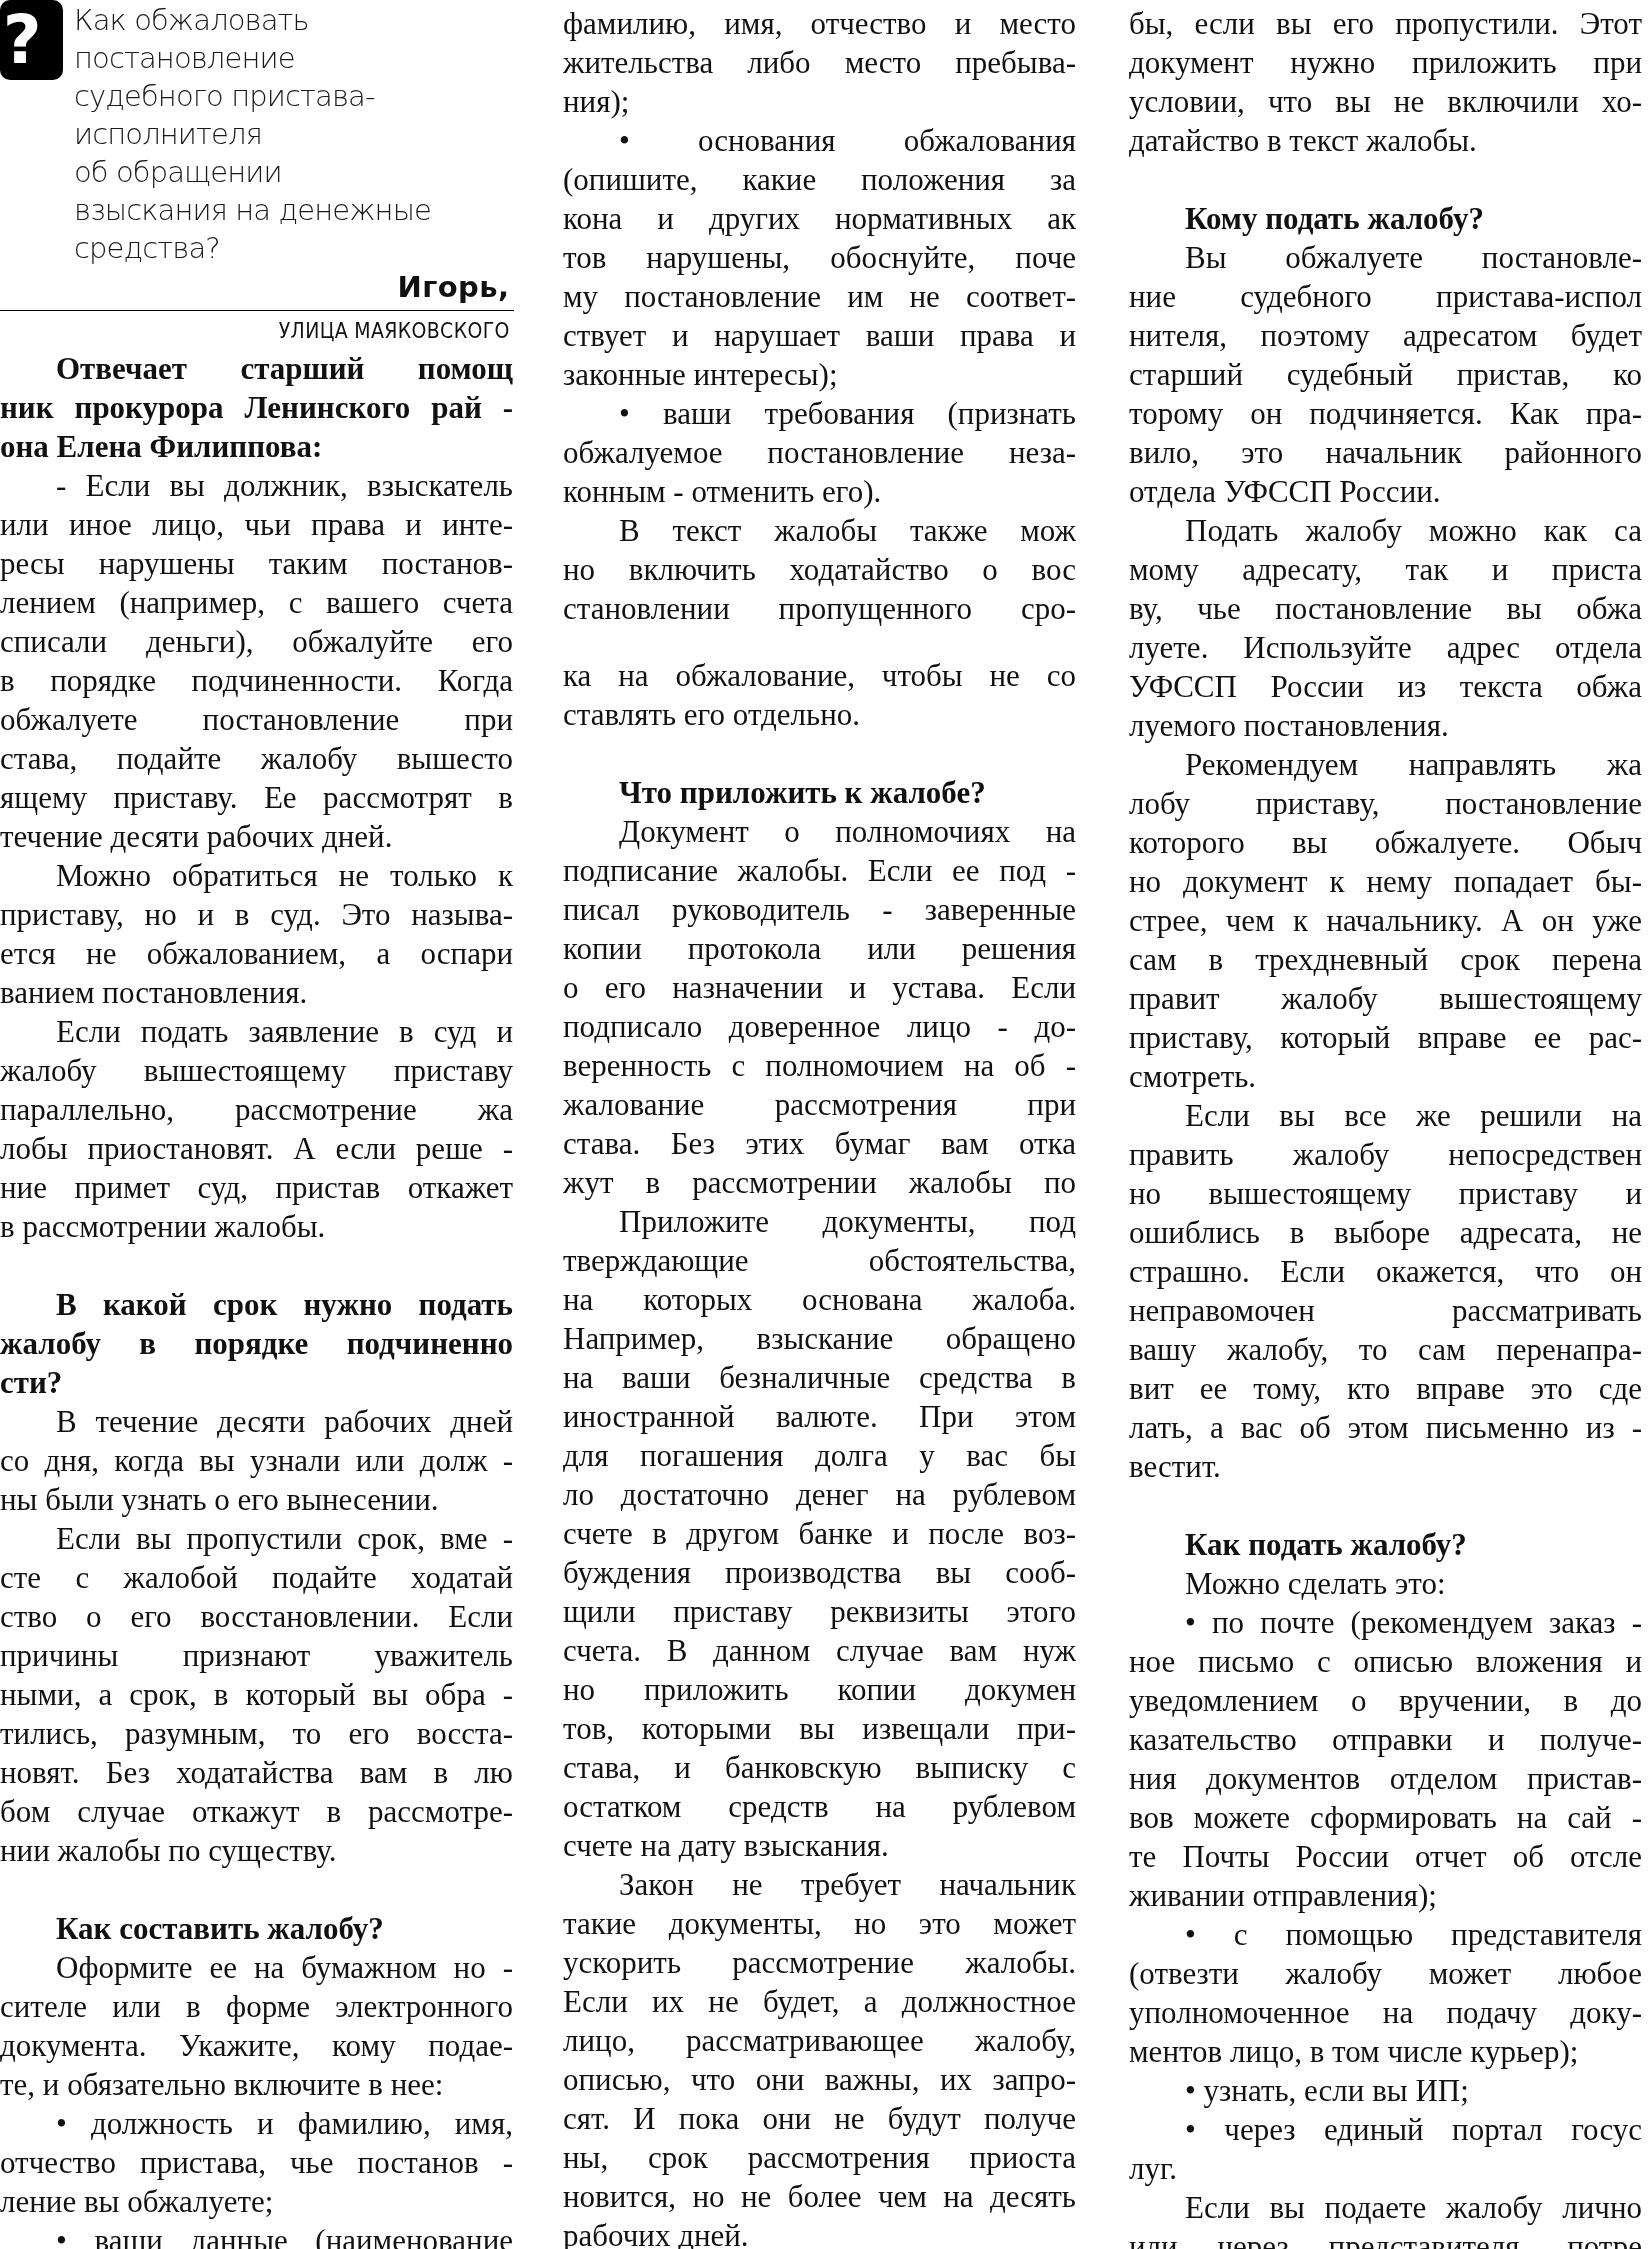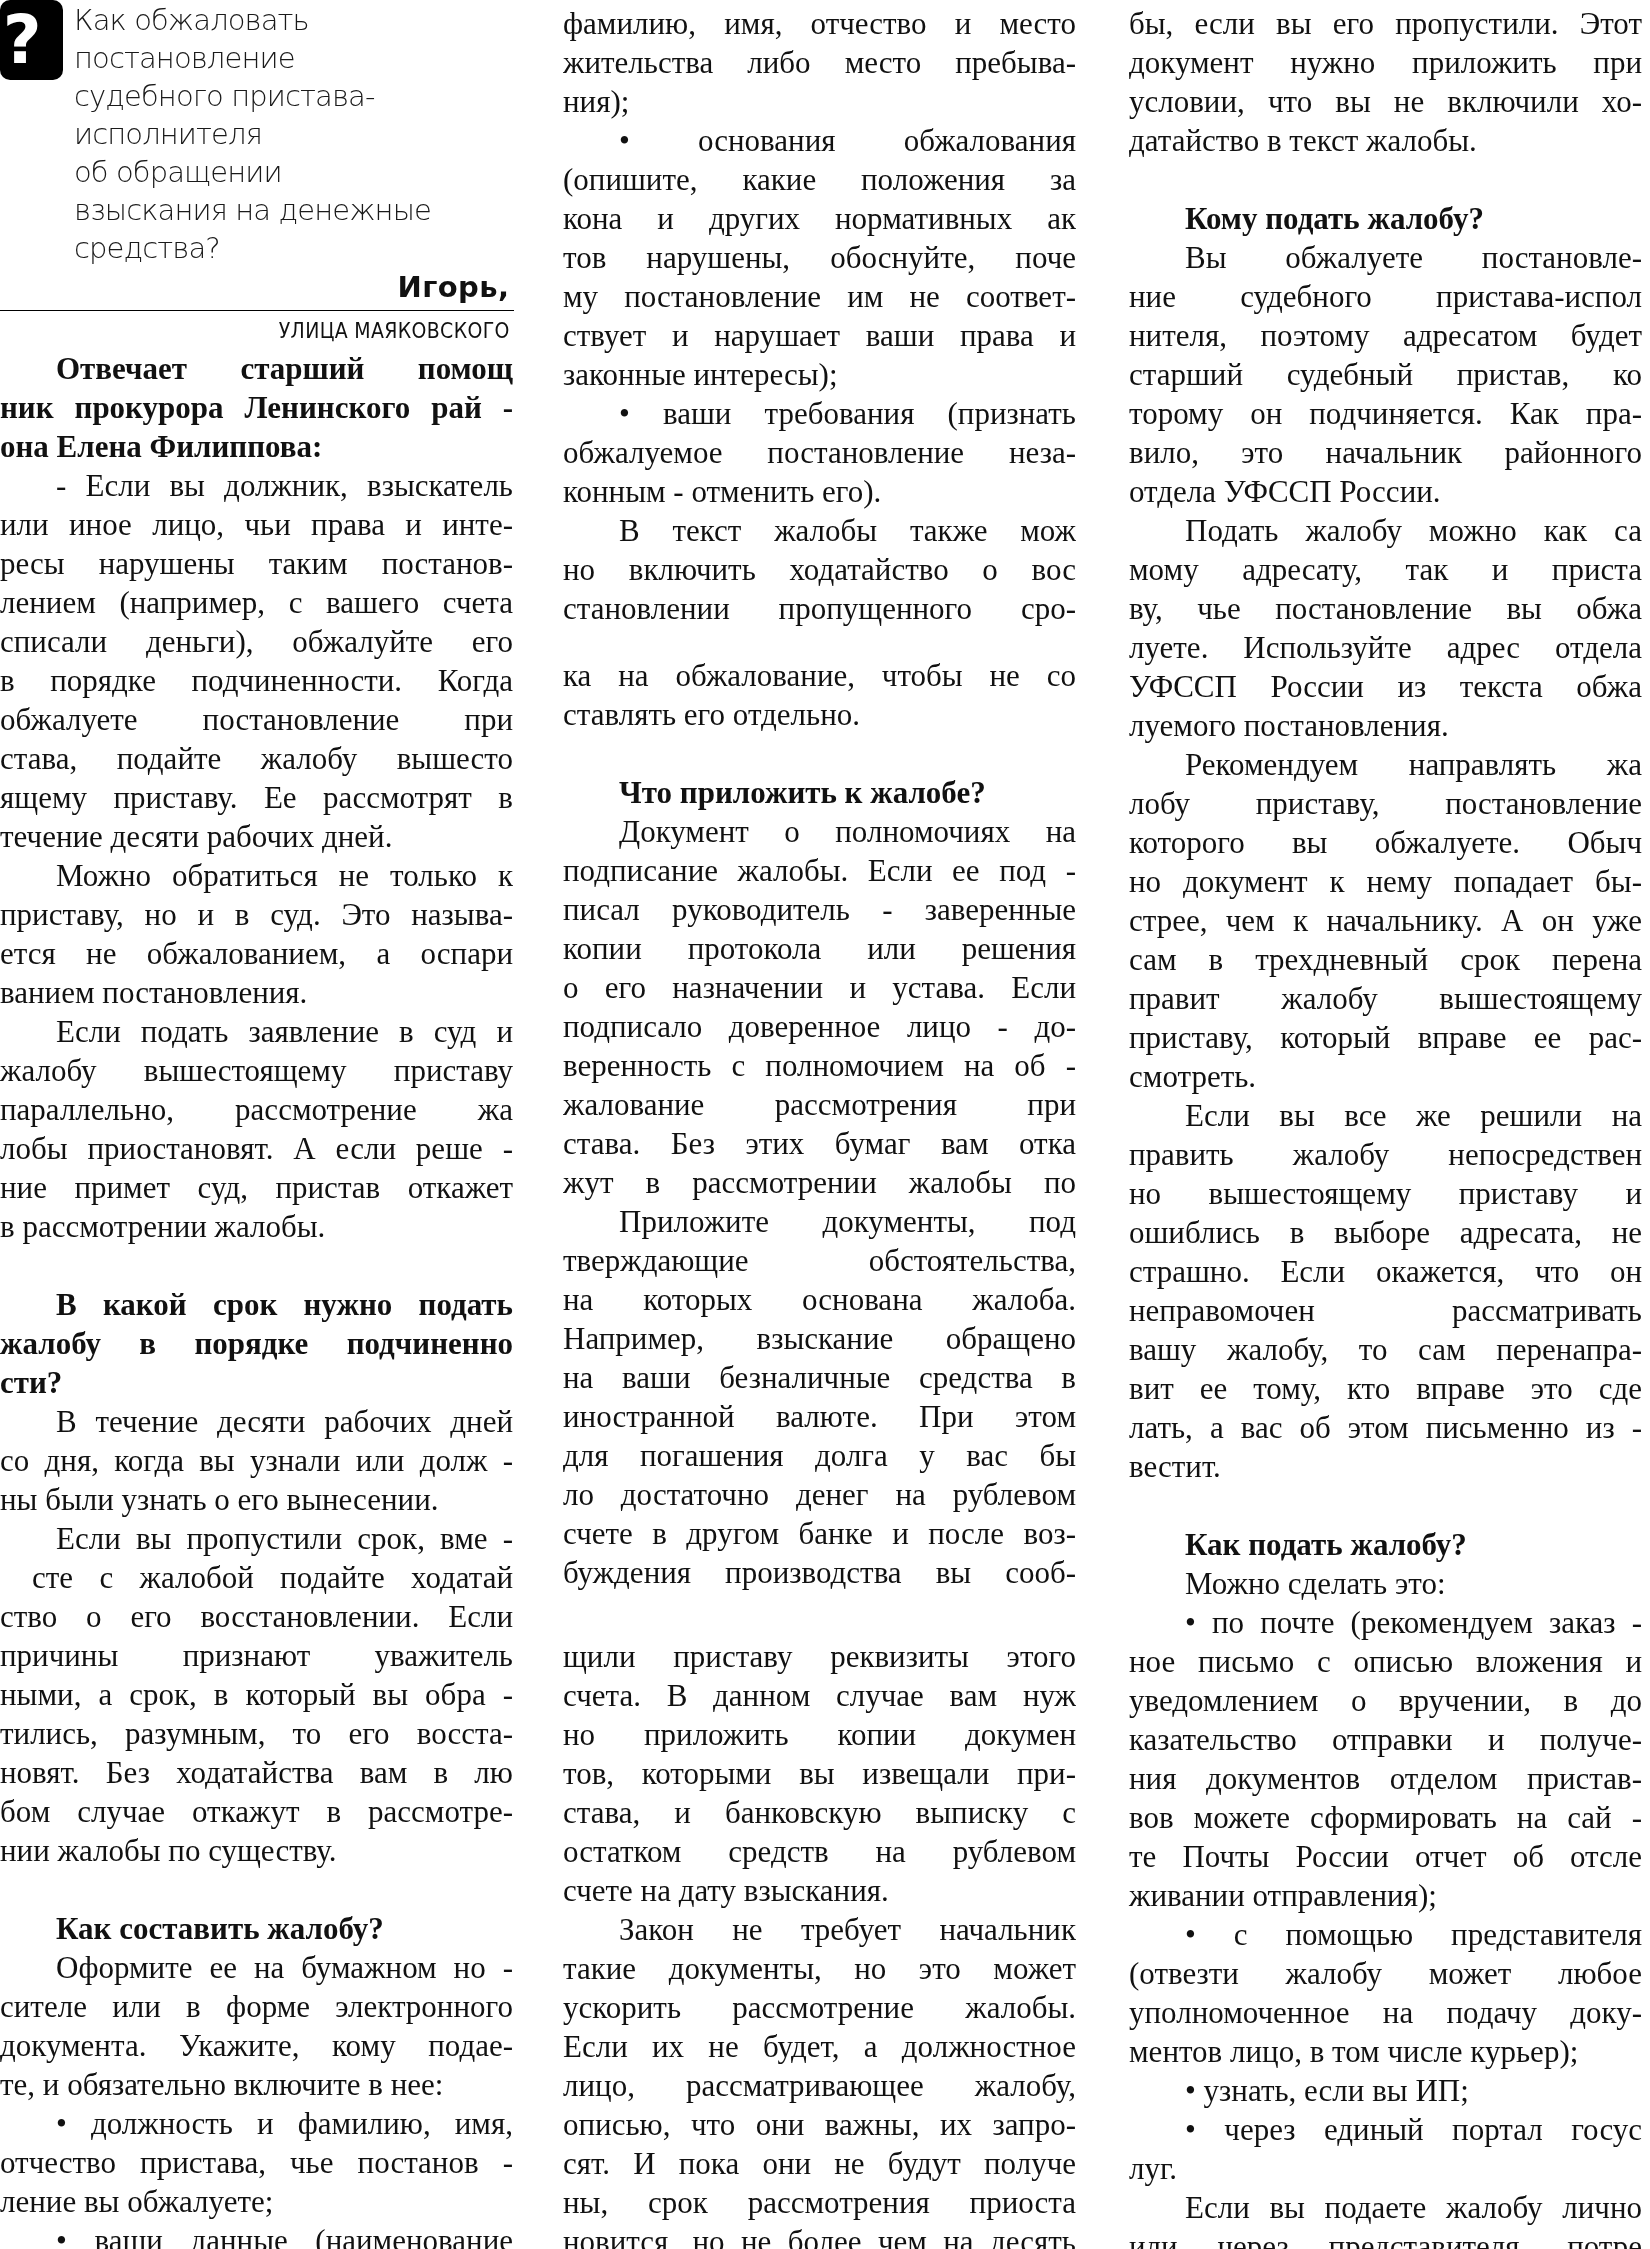--- a/index.html
+++ b/index.html
@@ -85,21 +85,21 @@
           <span class="line bold" style="white-space: normal; overflow: hidden;">жалобу в порядке подчиненно</span>
           <span class="line bold last" style="white-space: nowrap;">сти?</span>
         </div>
         <div>
           <span class="line indent" style="white-space: normal; overflow: hidden;">В течение десяти рабочих дней</span>
           <span class="line" style="white-space: normal; overflow: hidden;">со дня, когда вы узнали или долж -</span>
           <span class="line last" style="white-space: nowrap;">ны были узнать о его вынесении.</span>
         </div>
         <div>
           <span class="line indent" style="white-space: normal; overflow: hidden;">Если вы пропустили срок, вме -</span>
-          <span class="line" style="white-space: normal; overflow: hidden; padding-left: 32px;">сте с жалобой подайте ходатай</span>
+          <span class="line" style="white-space: normal; overflow: hidden;">сте с жалобой подайте ходатай</span>
           <span class="line" style="white-space: normal; overflow: hidden;">ство о его восстановлении. Если</span>
           <span class="line" style="white-space: normal; overflow: hidden;">причины признают уважитель</span>
           <span class="line" style="white-space: normal; overflow: hidden;">ными, а срок, в который вы обра -</span>
           <span class="line" style="white-space: normal; overflow: hidden;">тились, разумным, то его восста-</span>
           <span class="line" style="white-space: normal; overflow: hidden;">новят. Без ходатайства вам в лю</span>
           <span class="line" style="white-space: normal; overflow: hidden;">бом случае откажут в рассмотре-</span>
           <span class="line last" style="white-space: nowrap;">нии жалобы по существу.</span>
         </div>
         <div class="gap"></div>
         <div>
@@ -169,21 +169,21 @@
           <span class="line indent" style="white-space: normal; overflow: hidden;">Приложите документы, под</span>
           <span class="line" style="white-space: normal; overflow: hidden;">тверждающие обстоятельства,</span>
           <span class="line" style="white-space: normal; overflow: hidden;">на которых основана жалоба.</span>
           <span class="line" style="white-space: normal; overflow: hidden;">Например, взыскание обращено</span>
           <span class="line" style="white-space: normal; overflow: hidden;">на ваши безналичные средства в</span>
           <span class="line" style="white-space: normal; overflow: hidden;">иностранной валюте. При этом</span>
           <span class="line" style="white-space: normal; overflow: hidden;">для погашения долга у вас бы</span>
           <span class="line" style="white-space: normal; overflow: hidden;">ло достаточно денег на рублевом</span>
           <span class="line" style="white-space: normal; overflow: hidden;">счете в другом банке и после воз-</span>
           <span class="line" style="white-space: normal; overflow: hidden;">буждения производства вы сооб-</span>
-          <span class="line" style="white-space: normal; overflow: hidden; margin-top: 45px;">щили приставу реквизиты этого</span>
+          <span class="line" style="white-space: normal; overflow: hidden;">щили приставу реквизиты этого</span>
           <span class="line" style="white-space: normal; overflow: hidden;">счета. В данном случае вам нуж</span>
           <span class="line" style="white-space: normal; overflow: hidden;">но приложить копии докумен</span>
           <span class="line" style="white-space: normal; overflow: hidden;">тов, которыми вы извещали при-</span>
           <span class="line" style="white-space: normal; overflow: hidden;">става, и банковскую выписку с</span>
           <span class="line" style="white-space: normal; overflow: hidden;">остатком средств на рублевом</span>
           <span class="line last" style="white-space: nowrap;">счете на дату взыскания.</span>
         </div>
         <div>
           <span class="line indent" style="white-space: normal; overflow: hidden;">Закон не требует начальник</span>
           <span class="line" style="white-space: normal; overflow: hidden;">такие документы, но это может</span>

